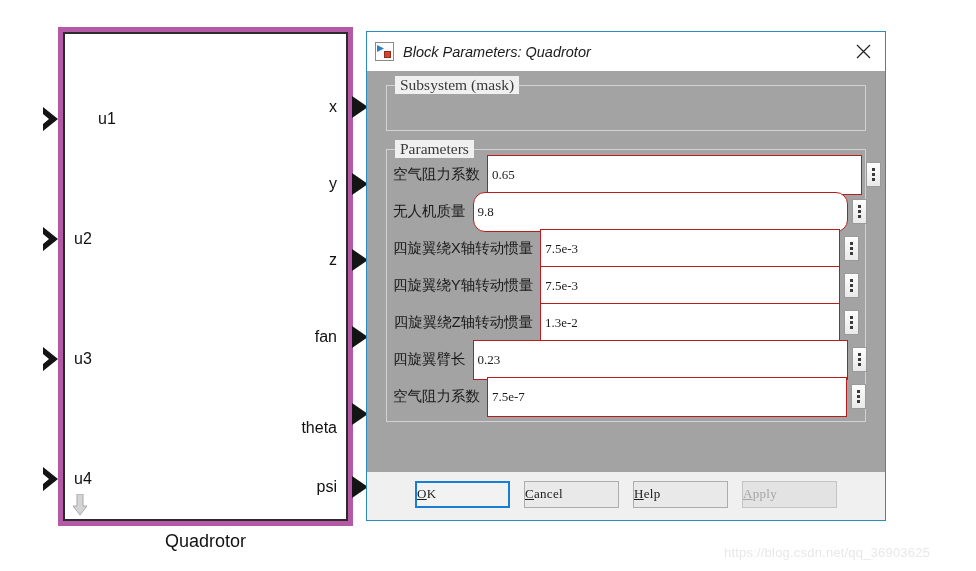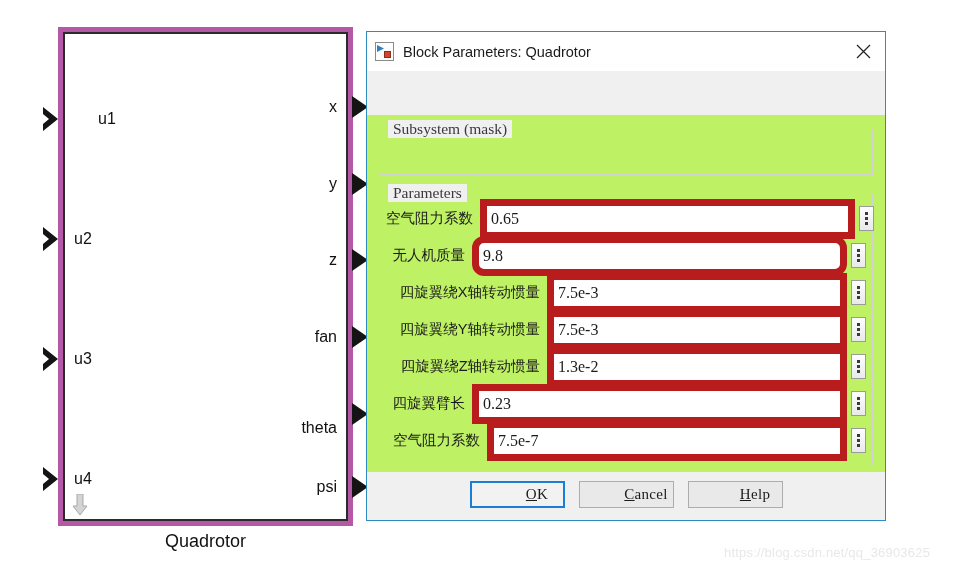--- a/index.html
+++ b/index.html
@@ -127,20 +127,21 @@
     flex-direction: column;
   }
   #titlebar {
     height: 39px;
     min-height: 39px;
     background: #ffffff;
     display: flex;
     align-items: center;
     padding: 0 0 0 8px;
     box-sizing: border-box;
+    font-style: italic;
   }
   #title-icon {
     width: 19px; height: 19px;
     margin-right: 9px;
     flex: 0 0 auto;
   }
   #title-text {
     font-size: 14.5px;
     color: #1b1b1b;
     flex: 1 1 auto;
@@ -151,25 +152,24 @@
     height: 39px;
     display: flex;
     align-items: center;
     justify-content: center;
     flex: 0 0 auto;
   }
   #close-btn svg { display: block; }
 
   #dialog-body {
     flex: 1 1 auto;
-    padding: 0 12px;
-    box-sizing: border-box;
-    background: #bef264;
+    padding: 0 19px;
+    box-sizing: border-box;
+    background: #a3a3a3;
     position: relative;
-    margin-top: 44px;
   }
 
   
   .groupbox {
     border: 1px solid #d2d2d2;
     margin-top: 14px;
     padding: 0 6px 6px 6px;
     position: relative;
     box-sizing: border-box;
   }
@@ -199,27 +199,27 @@
     text-align: right;
     padding-right: 7px;
     font-size: 14.5px;
     color: #1b1b1b;
     white-space: nowrap;
   }
   .param-field {
     flex: 0 0 auto;
     height: 40px;
     box-sizing: border-box;
-    border: 7px solid #b91c1c;
+    border: 1px solid #b91c1c;
     background: #ffffff;
     display: flex;
     align-items: center;
     padding-left: 4px;
     font-family: "Liberation Serif", serif;
-    font-size: 16px;
+    font-size: 13px;
     color: #1b1b1b;
     overflow: hidden;
   }
   .param-spin {
     flex: 0 0 auto;
     width: 15px;
     height: 25px;
     margin-left: 4px;
     box-sizing: border-box;
     border: 1px solid #9a9a9a;
@@ -248,27 +248,25 @@
     padding-bottom: 4px;
     box-sizing: border-box;
   }
   .dlg-btn {
     width: 95px;
     height: 27px;
     box-sizing: border-box;
     background: #e9e9e9;
     border: 1px solid #adadad;
     font-family: "Liberation Serif", serif;
-    font-size: 15px;
+    font-size: 13px;
     color: #1b1b1b;
     display: flex;
     align-items: center;
-    justify-content: center;
     letter-spacing: 0.3px;
-    padding-left: 40px;
   }
   .dlg-btn.default {
     border: 2px solid #1a7fd4;
     background: #f2f2f2;
   }
   .dlg-btn.disabled {
     color: #a6a6a6;
     background: #e3e3e3;
     border-color: #c4c4c4;
   }
@@ -439,14 +437,17 @@
   <div id="button-row">
       <div class="dlg-btn default">
         <span><span class="mn">O</span>K</span>
       </div>
       <div class="dlg-btn">
         <span><span class="mn">C</span>ancel</span>
       </div>
       <div class="dlg-btn">
         <span><span class="mn">H</span>elp</span>
       </div>
+      <div class="dlg-btn disabled">
+        <span><span class="mn">A</span>pply</span>
+      </div>
     </div>
 </div>
 
 </body></html>

